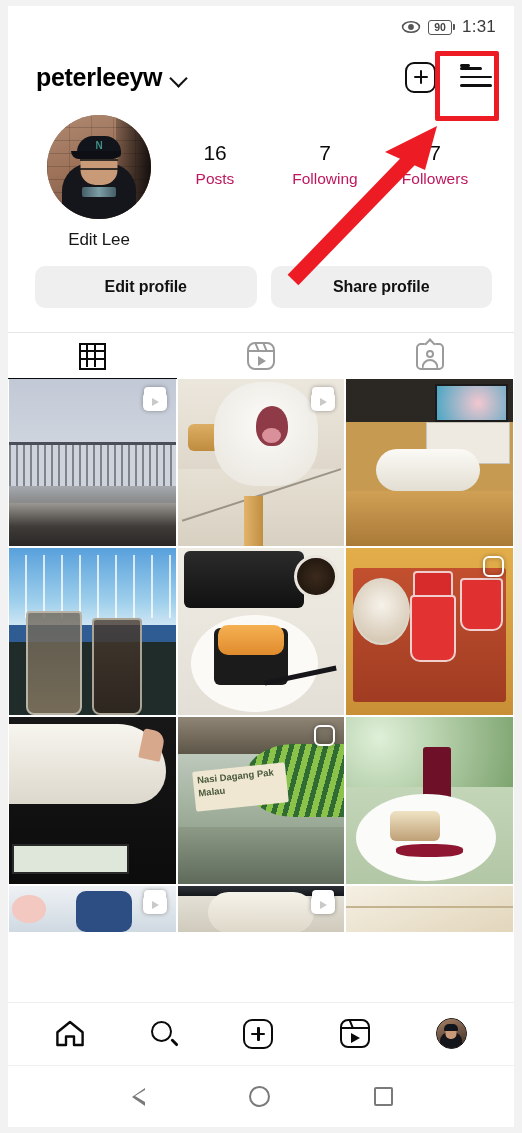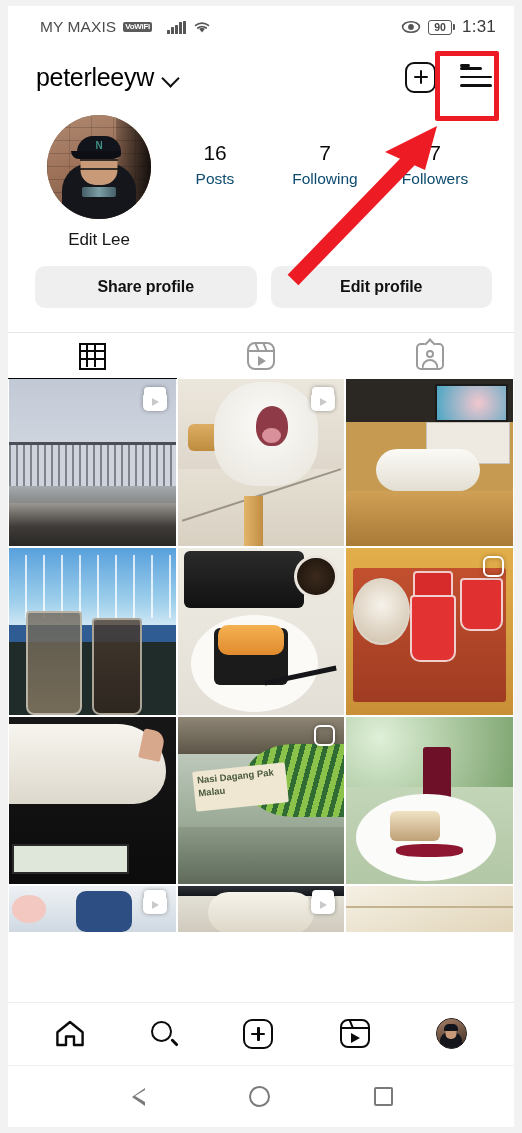--- a/index.html
+++ b/index.html
@@ -57,21 +57,21 @@
   .batt-tip { width: 2px; height: 6px; background: #555; margin-left: 1px; border-radius: 0 1px 1px 0; }
   .clock { font-size: 17px; color: #3a3a3a; letter-spacing: .2px; }
 
   
   .profile-header {
     height: 58px;
     display: flex; align-items: center;
     padding: 0 22px 0 28px;
   }
   .username {
-    font-size: 25px; font-weight: normal; color: #000;
+    font-size: 25px; font-weight: bold; color: #000;
     letter-spacing: -.3px;
   }
   .chev {
     margin-left: 10px; margin-top: 3px;
     width: 13px; height: 13px;
     border-right: 2.4px solid #111; border-bottom: 2.4px solid #111;
     transform: rotate(45deg);
   }
   .hdr-spacer { flex: 1; }
   .hdr-icons { display: flex; align-items: center; gap: 24px; }
@@ -149,21 +149,21 @@
   }
   .profile-name {
     margin-top: 11px; font-size: 17px; color: #161616; letter-spacing: -.1px;
   }
   .stats {
     flex: 1; display: flex; justify-content: space-around;
     padding-top: 26px;
   }
   .stat { text-align: center; min-width: 72px; }
   .stat-num { font-size: 21px; font-weight: normal; color: #0a0a0a; letter-spacing: -.2px; }
-  .stat-lbl { font-size: 15.5px; color: #0c4a6e; margin-top: 5px; }
+  .stat-lbl { font-size: 15.5px; color: #be185d; margin-top: 5px; }
 
   
   .actions { display: flex; gap: 14px; padding: 16px 22px 0 27px; }
   .act-btn {
     flex: 1; height: 42px; border-radius: 10px;
     background: #efefef; border: none;
     font-family: inherit; font-size: 16px; font-weight: bold; color: #111;
     display: flex; align-items: center; justify-content: center;
     letter-spacing: -.1px; cursor: pointer;
   }
@@ -394,36 +394,20 @@
   }
   .anno-arrow { position: absolute; left: 285px; top: 108px; pointer-events: none; }
 </style>
 </head>
 <body>
 
 <div id="frame">
 <div id="phone">
 
   <div class="statusbar">
-    <div class="sb-left">
-      <span class="carrier">MY MAXIS</span>
-      <span class="vowifi">VoWiFi</span>
-      <span class="bars">
-            <i></i>
-            <i></i>
-            <i></i>
-            <i></i>
-            <i></i>
-          </span>
-      <svg width="18" height="14" viewBox="0 0 18 14">
-        <path d="M9 12.4 L6.2 8.9 a4.6 4.6 0 0 1 5.6 0 Z" fill="#555"></path>
-        <path d="M2.6 5.4 a10 10 0 0 1 12.8 0" stroke="#555" stroke-width="1.7" fill="none" stroke-linecap="round"></path>
-        <path d="M4.8 8.0 a6.6 6.6 0 0 1 8.4 0" stroke="#555" stroke-width="1.7" fill="none" stroke-linecap="round"></path>
-      </svg>
-    </div>
     <div class="sb-spacer"></div>
     <div class="sb-right">
       <svg width="20" height="14" viewBox="0 0 20 14">
         <ellipse cx="10" cy="7" rx="8.4" ry="5.3" fill="none" stroke="#555" stroke-width="1.6"></ellipse>
         <circle cx="10" cy="7" r="2.9" fill="#555"></circle>
       </svg>
       <span class="battery">
         <span class="batt-body">90</span>
         <span class="batt-tip"></span>
       </span>
@@ -471,22 +455,22 @@
         <div class="stat-lbl">Following</div>
       </div>
       <div class="stat">
         <div class="stat-num">7</div>
         <div class="stat-lbl">Followers</div>
       </div>
     </div>
   </div>
 
   <div class="actions">
+    <button class="act-btn">Edit profile</button>
     <button class="act-btn">Share profile</button>
-    <button class="act-btn">Edit profile</button>
   </div>
 
   <div class="tabs">
     <div class="tab active">
       <span class="grid-icon">
         <i></i>
             <i></i>
             <i></i>
             <i></i>
             <i></i>

